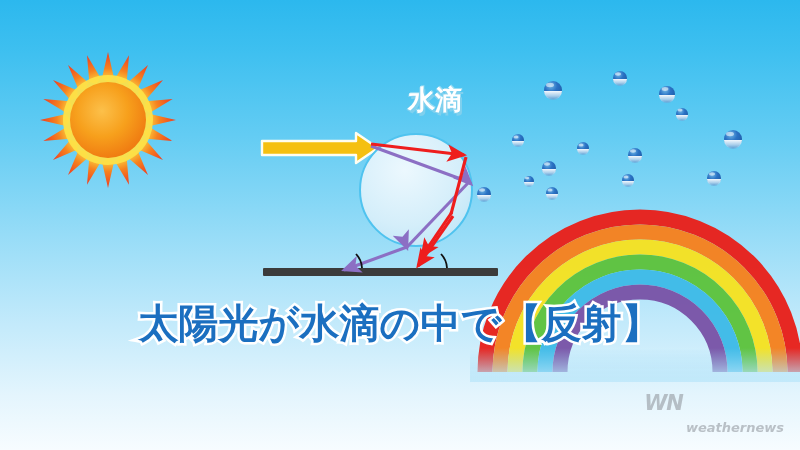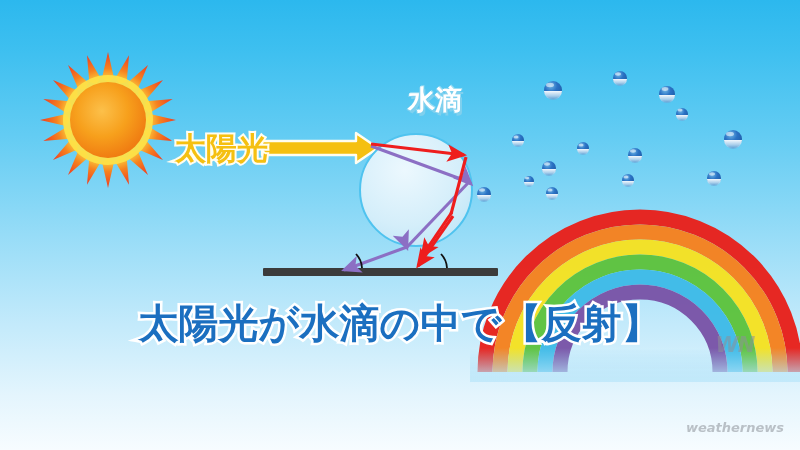--- a/index.html
+++ b/index.html
@@ -71,23 +71,22 @@
     white-space: nowrap;
   }
 
   
   #logo {
     position: absolute;
     right: 16px;
     bottom: 16px;
     display: flex;
     align-items: center;
-    gap: 17px;
+    gap: 3px;
     opacity: 0.55;
-    flex-direction: column;
   }
   #logo .wn {
     font-family: "DejaVu Sans", sans-serif;
     font-weight: bold;
     font-style: italic;
     font-size: 21px;
     color: #8d9299;
     letter-spacing: -1px;
     line-height: 1;
   }
@@ -325,21 +324,20 @@
           <ellipse cx="712" cy="174" rx="3" ry="1.7" fill="#ffffff" opacity="0.55"></ellipse>
         </g>
       <g>
           <circle cx="529" cy="181" r="5" fill="url(#dropBody)"></circle>
           <path d="M524,182 a5,5 0 0 0 10,0 z" fill="url(#dropLower)"></path>
           <ellipse cx="527" cy="178" rx="2.2" ry="1.3" fill="#ffffff" opacity="0.55"></ellipse>
         </g>
     </g>
   </svg>
 
-  <div id="sun-label">太陽光</div>
   <div id="droplet-label">水滴</div>
   <div id="headline">太陽光が水滴の中で【反射】</div>
 
   <div id="logo">
     <span class="wn">WN</span>
     <span class="wordmark">weathernews</span>
   </div>
 
 </div>
 

